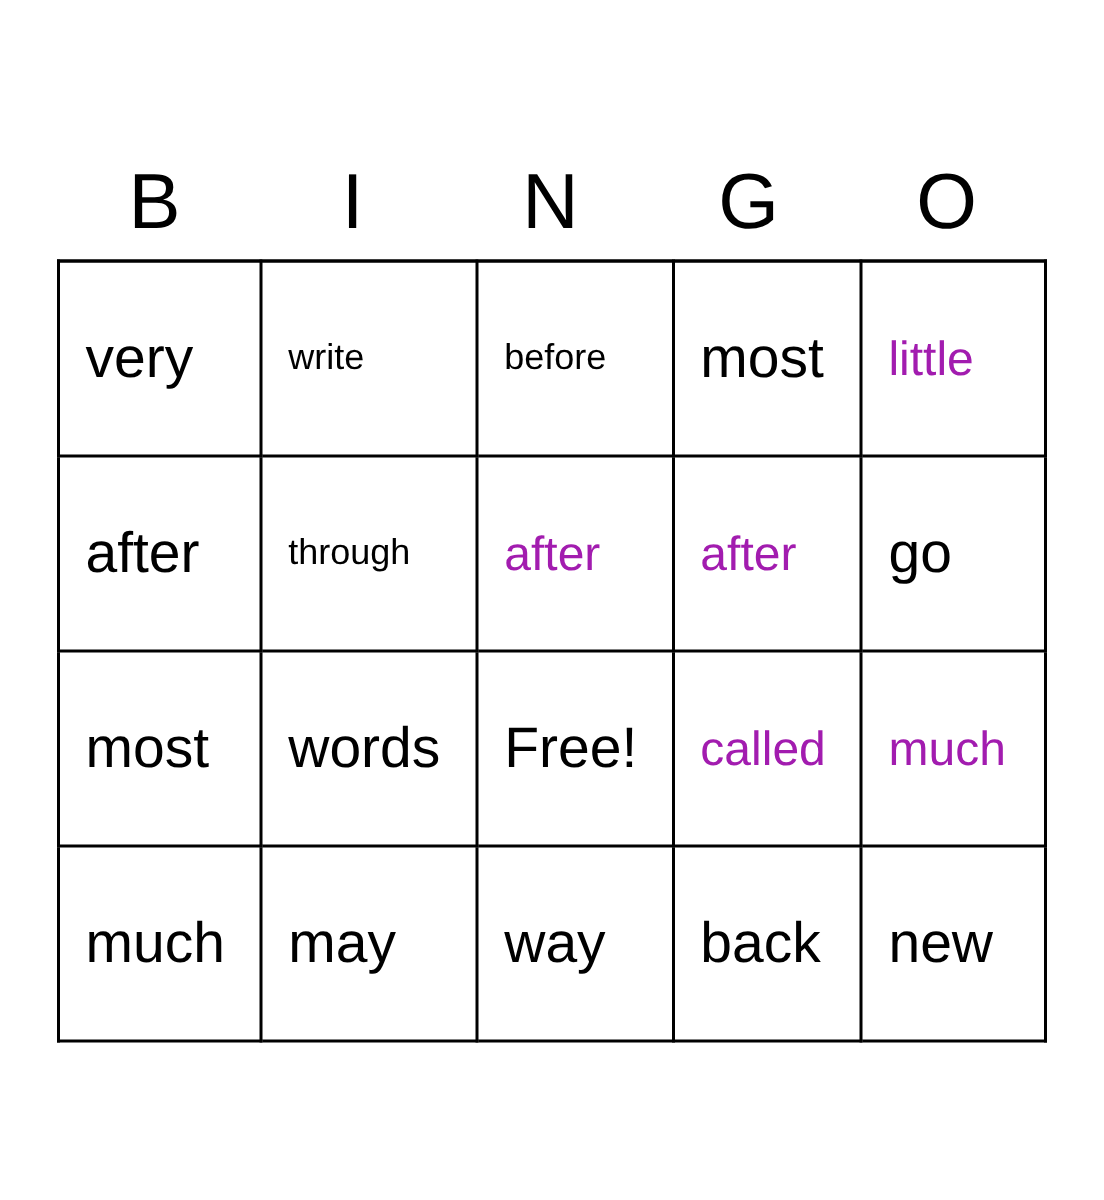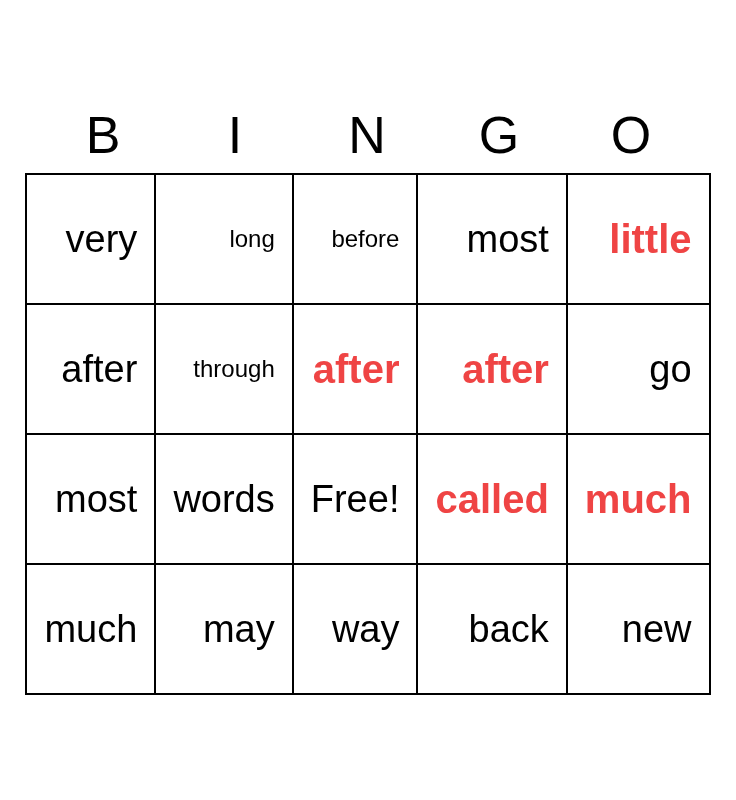--- a/index.html
+++ b/index.html
@@ -44,29 +44,29 @@
     .bingo-grid {
       border: 2px solid #000;
       border-collapse: collapse;
       width: 660px;
     }
 
     .bingo-grid td {
       border: 2px solid #000;
       width: 117px;
       height: 130px;
-      text-align: right;
+      text-align: left;
       vertical-align: middle;
       padding: 17px;
     }
 
     .cell-text {
-      font-size: 40px;
-      font-weight: bold;
-      color: #ef4444;
+      font-size: 32px;
+      font-weight: normal;
+      color: #a21caf;
     }
 
     .cell-text-small {
       font-size: 24px;
       font-weight: normal;
       color: #000;
     }
 
     .cell-text-large {
       font-size: 38px;
@@ -86,21 +86,21 @@
       <div class="bingo-letter">O</div>
     </div>
   <table class="bingo-grid">
     <thead>
       <tr>
       </tr>
     </thead>
     <tbody id="grid-body">
     <tr>
           <td><span class="cell-text-large">very</span></td>
-          <td><span class="cell-text-small">long</span></td>
+          <td><span class="cell-text-small">write</span></td>
           <td><span class="cell-text-small">before</span></td>
           <td><span class="cell-text-large">most</span></td>
           <td><span class="cell-text">little</span></td>
         </tr>
         <tr>
           <td><span class="cell-text-large">after</span></td>
           <td><span class="cell-text-small">through</span></td>
           <td><span class="cell-text">after</span></td>
           <td><span class="cell-text">after</span></td>
           <td><span class="cell-text-large">go</span></td>

